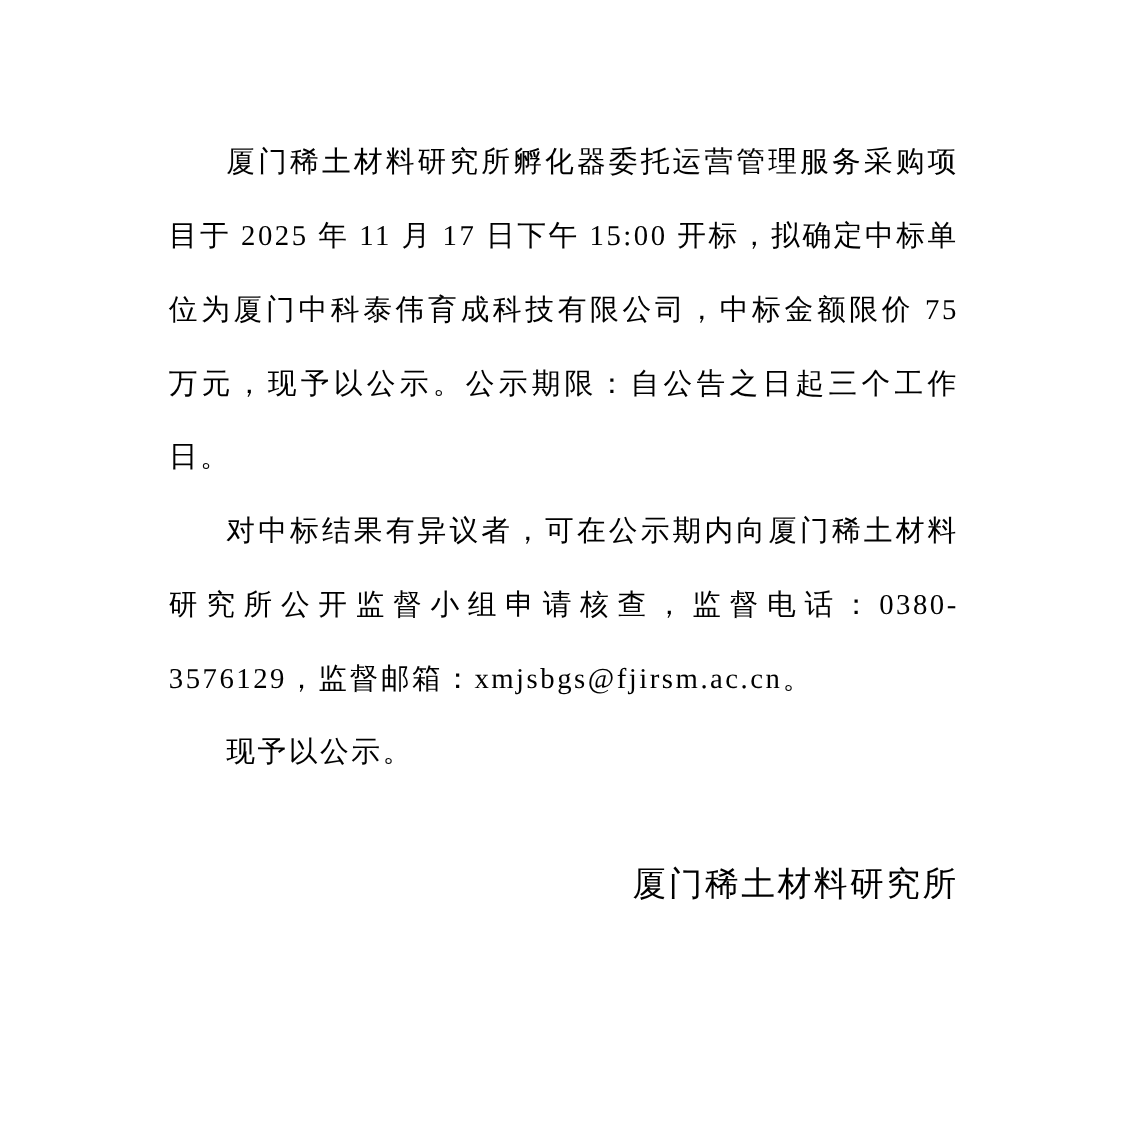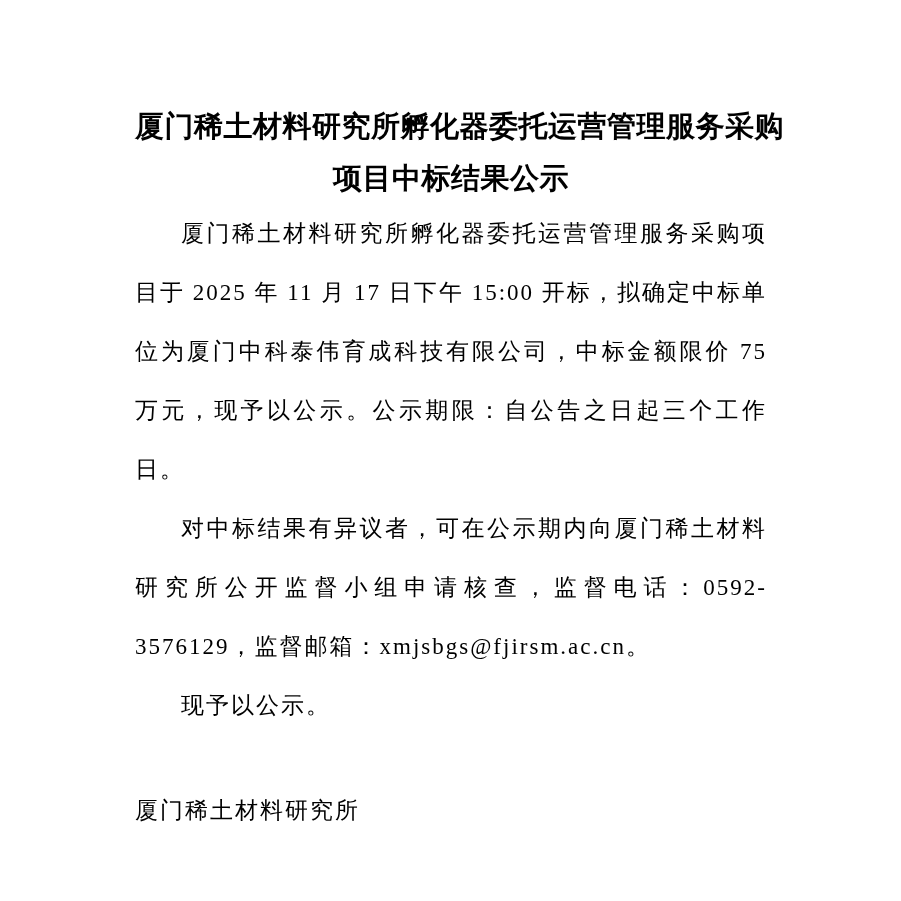--- a/index.html
+++ b/index.html
@@ -38,41 +38,37 @@
     font-size: 23px;
     line-height: 59px;
     letter-spacing: 2px;
     text-indent: 2em;
     text-align: justify;
     text-justify: inter-ideograph;
     word-break: break-word;
   }
   .signature-block {
     margin-top: 52px;
-    text-align: left;
-    font-size: 23px;
+    text-align: right;
+    font-size: 27px;
     line-height: 48px;
     letter-spacing: 2px;
   }
   .sig-line {
     margin: 0;
     white-space: nowrap;
   }
 </style>
 </head>
 <body>
 
 <div class="page">
-  <h1 class="title">
-    <span class="title-line">厦门稀土材料研究所孵化器委托运营管理服务采购</span>
-    <span class="title-line">项目中标结果公示</span>
-  </h1>
 
   <p class="body-para">厦门稀土材料研究所孵化器委托运营管理服务采购项目于 2025 年 11 月 17 日下午 15:00 开标，拟确定中标单位为厦门中科泰伟育成科技有限公司，中标金额限价 75 万元，现予以公示。公示期限：自公告之日起三个工作日。</p>
 
-  <p class="body-para">对中标结果有异议者，可在公示期内向厦门稀土材料研究所公开监督小组申请核查，监督电话：0592-3576129，监督邮箱：xmjsbgs@fjirsm.ac.cn。</p>
+  <p class="body-para">对中标结果有异议者，可在公示期内向厦门稀土材料研究所公开监督小组申请核查，监督电话：0380-3576129，监督邮箱：xmjsbgs@fjirsm.ac.cn。</p>
 
   <p class="body-para">现予以公示。</p>
 
   <div class="signature-block">
     <p class="sig-line">厦门稀土材料研究所</p>
   </div>
 </div>
 
 </body></html>

